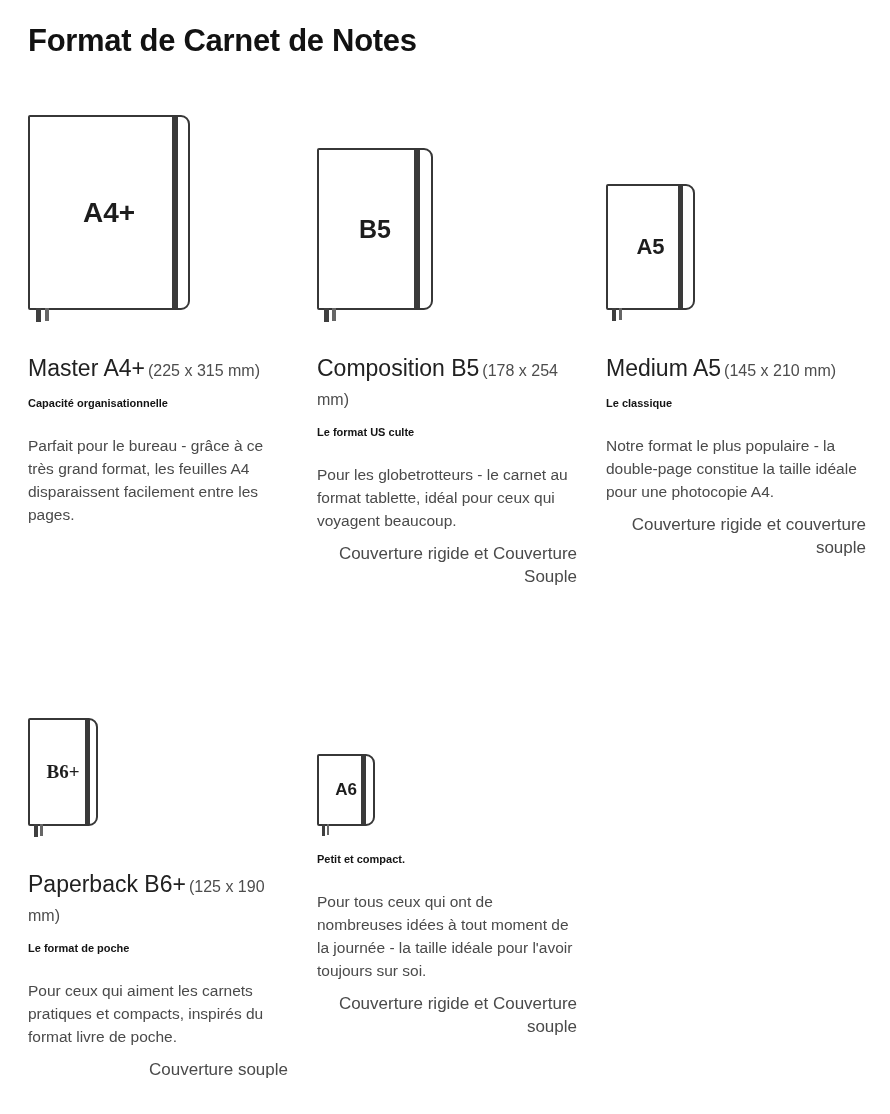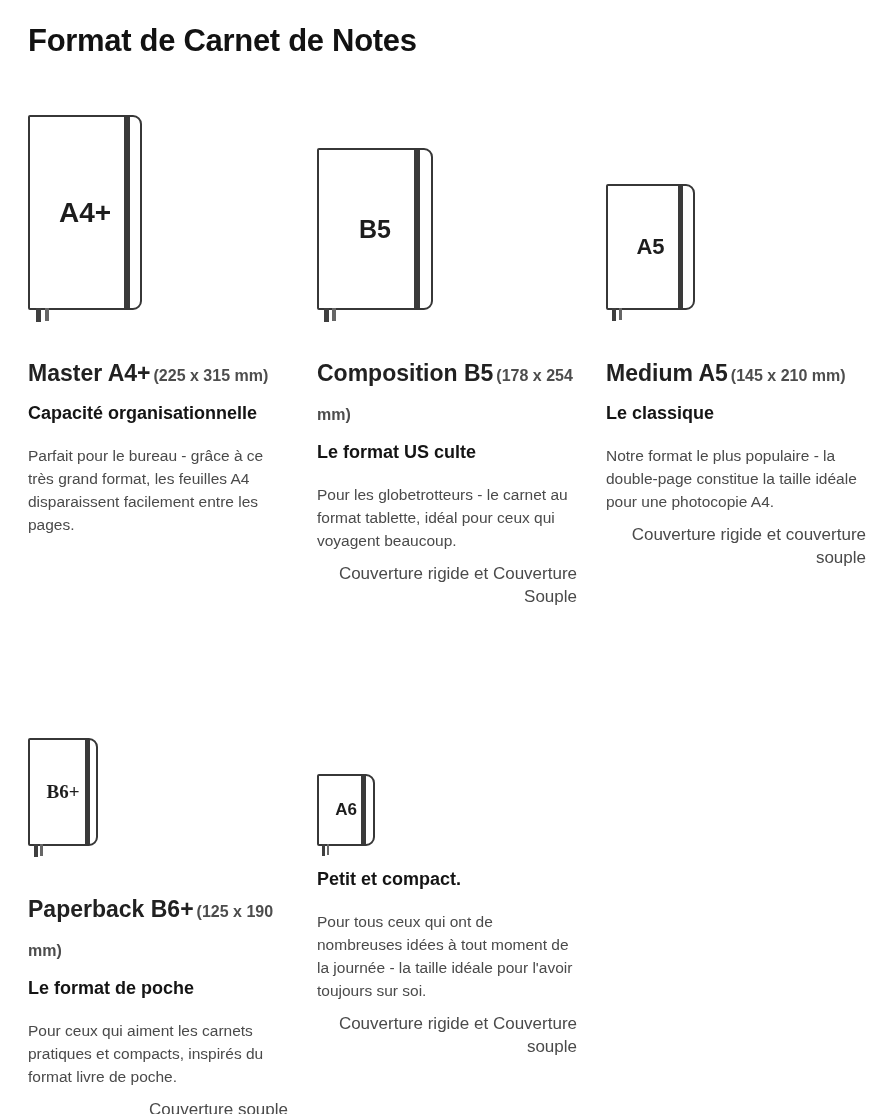--- a/index.html
+++ b/index.html
@@ -39,21 +39,21 @@
   }
   .row1 .fig { height: 209px; }
   .row2 .fig { height: 122px; }
 
   .notebook {
     position: relative;
     background: #ffffff;
     border: 2px solid #373737;
     border-radius: 2px 9px 9px 2px;
   }
-  .nb0 { width: 114px; height: 195px; }
+  .nb0 { width: 162px; height: 195px; }
   .nb1 { width: 116px; height: 162px; }
   .nb2 { width: 89px;  height: 126px; }
   .nb3 { width: 70px;  height: 108px; font-family: Liberation Serif, serif; }
   .nb4 { width: 58px;  height: 72px;  }
 
   .nb-label {
     position: absolute;
     left: 0; right: 0;
     top: 50%;
     transform: translateY(-50%);
@@ -88,32 +88,32 @@
   .nb2 .r1 { left: 4px;  bottom: -13px; width: 4px; height: 13px; }
   .nb2 .r2 { left: 11px; bottom: -12px; width: 3px; height: 12px; }
   .nb3 .r1 { left: 4px;  bottom: -13px; width: 4px; height: 13px; }
   .nb3 .r2 { left: 10px; bottom: -12px; width: 3px; height: 12px; }
   .nb4 .r1 { left: 3px;  bottom: -12px; width: 3px; height: 12px; }
   .nb4 .r2 { left: 8px;  bottom: -11px; width: 2px; height: 11px; }
 
   .pname {
     margin: 31px 0 0 0;
     font-size: 23px;
-    line-height: 36px;
-    font-weight: 700;
+    line-height: 26px;
+    font-weight: 400;
     color: #212121;
   }
   .dims {
     font-size: 16px;
     color: #4d4d4d;
     margin-left: 3px;
   }
   .tagline {
     margin-top: 9px;
-    font-size: 18px;
+    font-size: 11px;
     line-height: 20px;
     font-weight: 700;
     color: #141414;
   }
   .desc {
     margin: 21px 0 0 0;
     font-size: 15.5px;
     line-height: 23px;
     color: #4a4a4a;
   }

